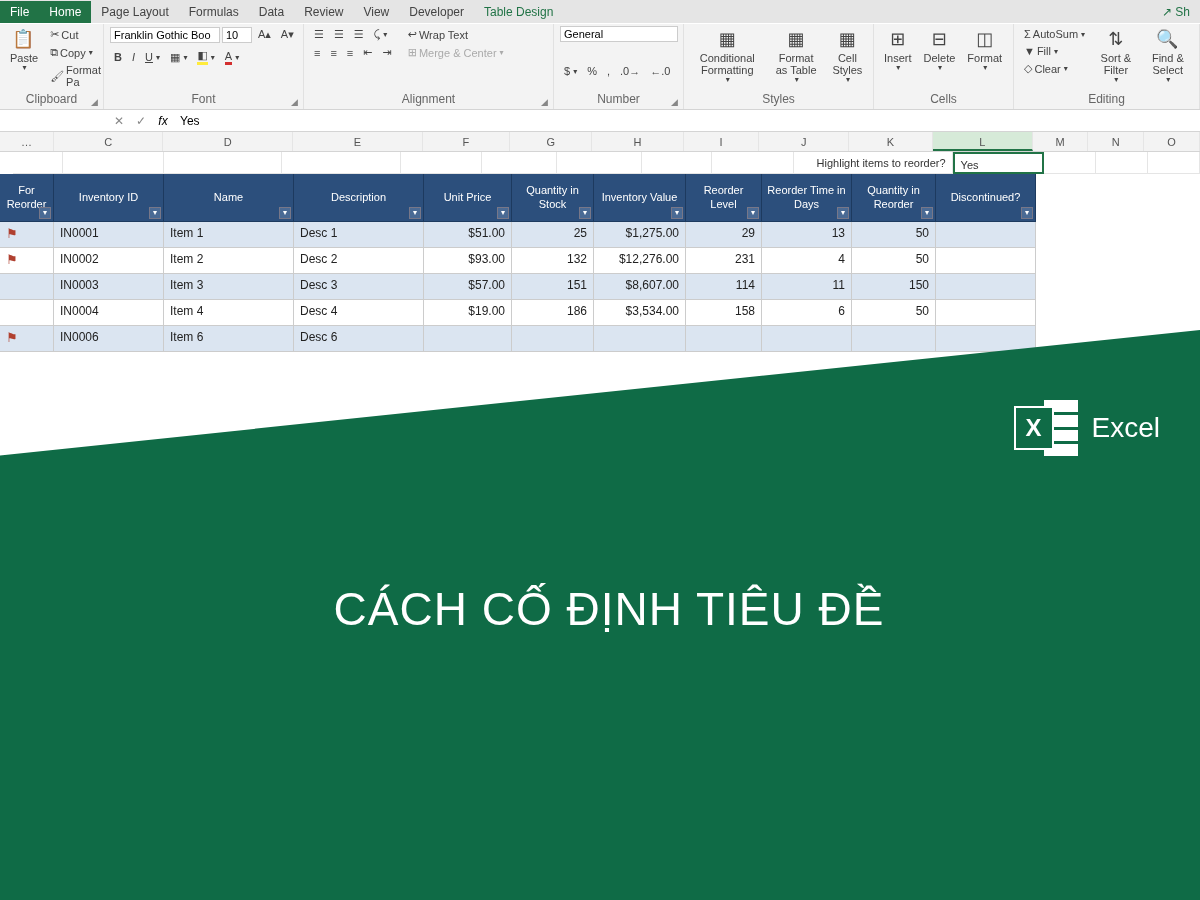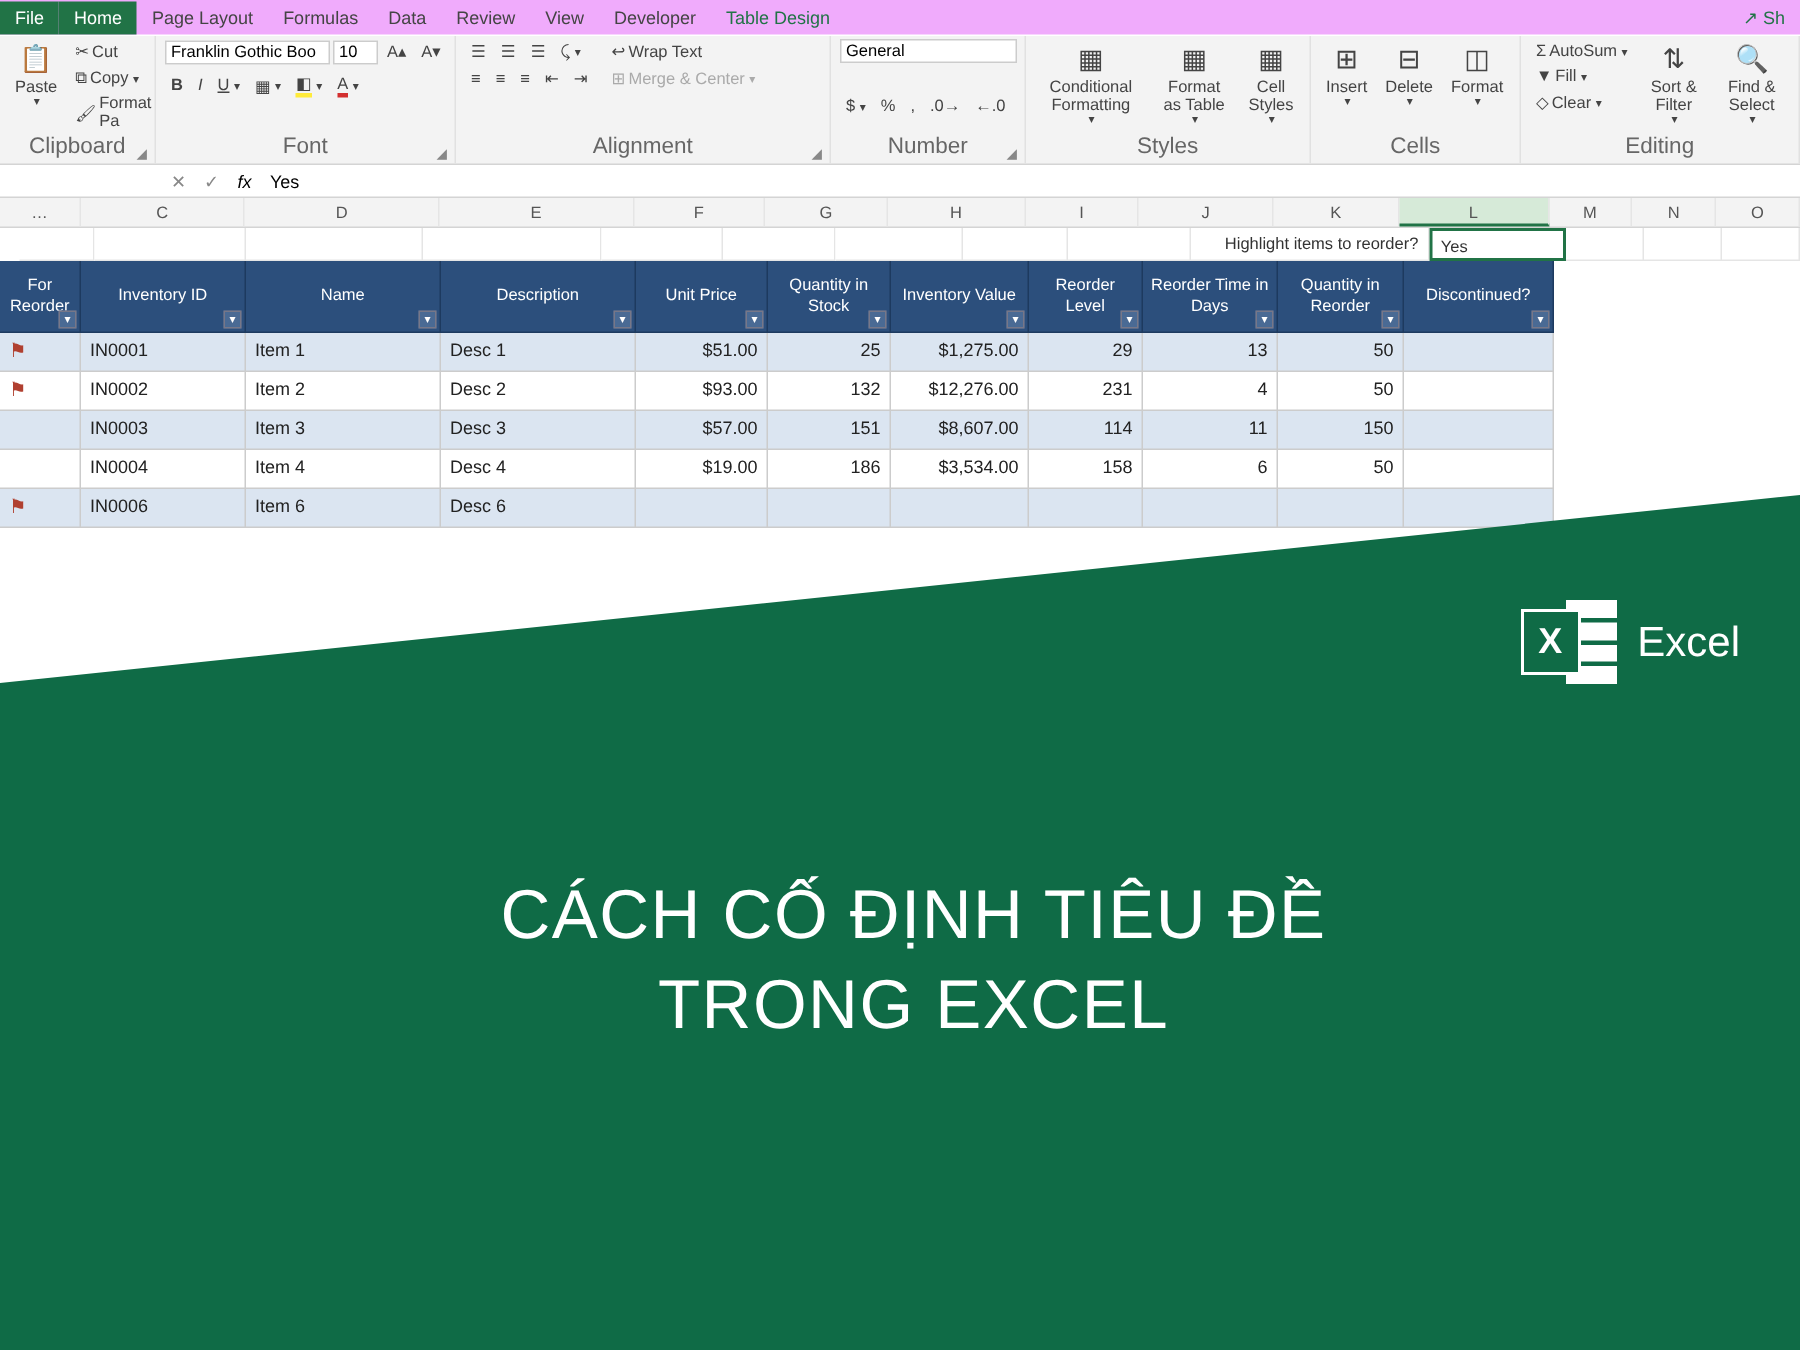--- a/index.html
+++ b/index.html
@@ -1,29 +1,29 @@
 <!DOCTYPE html>
 <html><head>
 <meta charset="utf-8">
 <style>
 * { margin: 0; padding: 0; box-sizing: border-box; font-family: "Segoe UI", Arial, sans-serif; }
 body { background: #fff; width: 1200px; height: 900px; overflow: hidden; position: relative; }
 
 
-.tabs { display: flex; height: 24px; background: #f0abfc; font-size: 12px; color: #444; align-items: flex-end; border-bottom: 1px solid #fff; }
+.tabs { display: flex; height: 24px; background: #e5e5e5; font-size: 12px; color: #444; align-items: flex-end; border-bottom: 1px solid #fff; }
 .tab { padding: 4px 10px; cursor: pointer; }
 .tab.file { background: #217346; color: #fff; }
 .tab.active { background: #217346; color: #fff; }
 .tabs .spacer { flex: 1; }
 .tab.share { color: #217346; }
 
 
 .ribbon { display: flex; height: 86px; background: #f3f3f3; border-bottom: 1px solid #d4d4d4; font-size: 11px; color: #444; }
 .group { border-right: 1px solid #e1e1e1; padding: 2px 6px; display: flex; flex-direction: column; justify-content: space-between; position: relative; }
-.group-label { text-align: center; font-size: 15px; color: #666; padding-bottom: 1px; }
+.group-label { text-align: center; font-size: 12px; color: #666; padding-bottom: 1px; }
 .group-content { flex: 1; display: flex; align-items: flex-start; gap: 4px; }
 .vstack { display: flex; flex-direction: column; gap: 1px; }
 .hstack { display: flex; align-items: center; gap: 2px; }
 .btn { padding: 1px 3px; border: 1px solid transparent; cursor: pointer; display: inline-flex; align-items: center; gap: 2px; }
 .bigbtn { display: flex; flex-direction: column; align-items: center; justify-content: center; padding: 2px 4px; cursor: pointer; text-align: center; line-height: 1.1; }
 .bigbtn .ico { width: 24px; height: 24px; display: flex; align-items: center; justify-content: center; font-size: 18px; }
 .dd { font-size: 8px; margin-left: 1px; }
 input.combo { font-size: 11px; border: 1px solid #ccc; padding: 1px 3px; background: #fff; }
 .launcher { position: absolute; right: 2px; bottom: 2px; width: 10px; height: 10px; font-size: 9px; color: #888; cursor: pointer; }
 
@@ -445,15 +445,14 @@
           <div></div>
           <div></div>
           <div></div>
         </div>
       <div class="xl-front">X</div>
     </div>
     <span>Excel</span>
   </div>
   <div class="banner-title">
     <div>CÁCH CỐ ĐỊNH TIÊU ĐỀ</div>
-    <div>TRONG EXCEL</div>
   </div>
 </div>
 
 </body></html>

